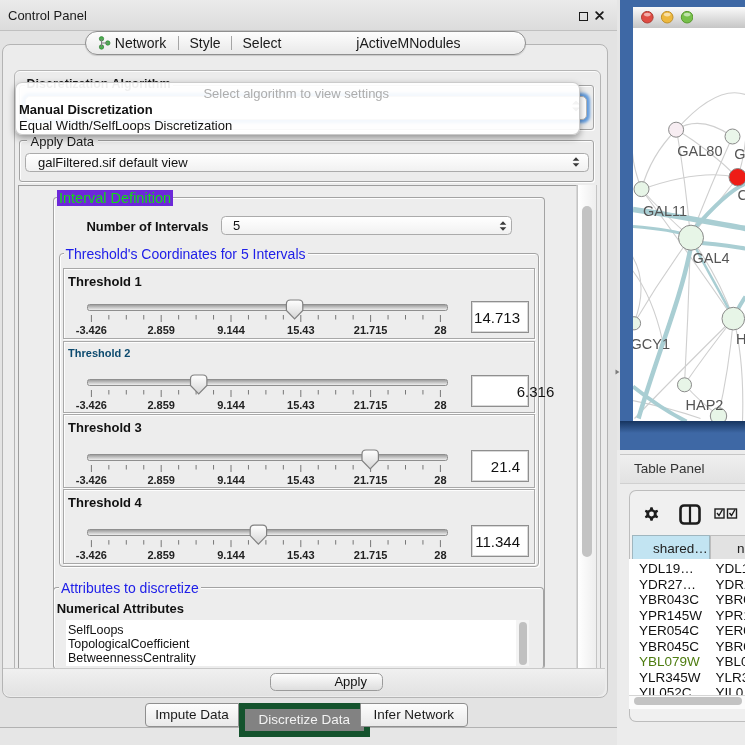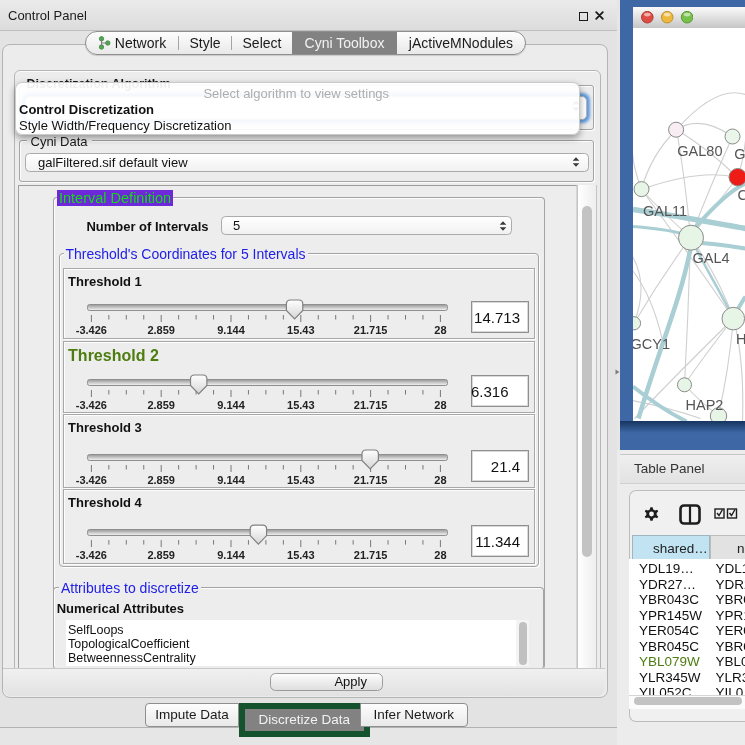--- a/index.html
+++ b/index.html
@@ -30,36 +30,35 @@
         <circle cx="3.5" cy="11" r="2.2" fill="#4caf50" stroke="#2e7d32" stroke-width=".7"></circle>
         <circle cx="9.8" cy="7" r="2.2" fill="#4caf50" stroke="#2e7d32" stroke-width=".7"></circle>
         <path d="M3.5 3 L3.5 11 M3.5 7 L9.8 7" stroke="#7c7c7c" stroke-width="1" fill="none"></path>
       </svg>
     <span>Network</span>
     </div>
   <div style="width:1px;height:14px;background:#a5a5a5;"></div>
   <div style="width:52px;text-align:center;">Style</div>
   <div style="width:1px;height:14px;background:#a5a5a5;"></div>
   <div style="width:60px;text-align:center;">Select</div>
-  <div style="width:105px;height:22px;line-height:22px;text-align:center;background:#828282;color:#f2f2f2;">Cyni Toolbox</div>
   <div style="flex:1;text-align:center;">jActiveMNodules</div>
 </div>
 
 <div class="abs" style="left:14px;top:69.5px;width:585px;height:624px;border:1px solid #b5b5b5;border-radius:6px;box-shadow:inset 0 1px 0 rgba(255,255,255,.8);"></div>
 
 <div class="abs" style="left:19px;top:84.5px;width:573px;height:43px;border:1px solid #a3a3a3;border-radius:3px;box-shadow:inset 1px 1px 0 rgba(255,255,255,.9),1px 1px 0 rgba(255,255,255,.9);"></div>
 <div class="lbl" style="left:24.5px;top:76.5px;font-size:12.5px;font-weight:bold;color:#1a1a1a;background:#ececec;padding:0 2px;">Discretization Algorithm</div>
 
 <div class="abs" style="left:25px;top:96px;width:560px;height:21.5px;background:#fff;border:1px solid #b5b5b5;border-radius:5px;box-shadow:0 0 3px 2.2px rgba(80,145,220,.9);"></div>
 <svg class="abs" style="left:570px;top:99px;" width="12" height="14" viewBox="0 0 12 14">
     <path d="M2 5.4 L6 1.4 L10 5.4 Z M2 8.6 L6 12.6 L10 8.6 Z" fill="#555"></path>
   </svg>
 
 <div class="abs" style="left:19px;top:140px;width:573px;height:39.5px;border:1px solid #a3a3a3;border-radius:3px;box-shadow:inset 1px 1px 0 rgba(255,255,255,.9),1px 1px 0 rgba(255,255,255,.9);"></div>
-<div class="lbl" style="left:26.5px;top:133.5px;font-size:13px;color:#1a1a1a;background:#ececec;padding:0 4px;">Cyni Data</div>
+<div class="lbl" style="left:26.5px;top:133.5px;font-size:13px;color:#1a1a1a;background:#ececec;padding:0 4px;">Apply Data</div>
 <div class="abs" style="left:25px;top:152.5px;width:562px;height:17px;background:linear-gradient(#ffffff,#f1f1f1);border:1px solid #ababab;border-radius:4.5px;"></div>
 <div class="lbl" style="left:38px;top:155px;font-size:13px;color:#111;">galFiltered.sif default view</div>
 <svg class="abs" style="left:571px;top:156px;" width="10" height="12" viewBox="0 0 12 14">
     <path d="M2 5.4 L6 1.4 L10 5.4 Z M2 8.6 L6 12.6 L10 8.6 Z" fill="#3a3a3a"></path>
   </svg>
 
 <div class="abs" style="left:18.3px;top:185px;width:556.7px;height:483px;background:#ededed;border-top:1px solid #9e9e9e;border-left:1px solid #9e9e9e;border-right:1px solid #d6d6d6;border-bottom:1px solid #d6d6d6;"></div>
 
 <div class="abs" style="left:576.5px;top:185px;width:18.5px;height:483px;background:linear-gradient(90deg,#ffffff,#eeeeee);border:1px solid #c4c4c4;border-top:none;"></div>
 <div class="abs" style="left:582.3px;top:206px;width:9.4px;height:351px;background:#c3c3c3;border-radius:5px;"></div>
@@ -113,21 +112,21 @@
     </svg>
     <div class="lbl" style="left:61.400000000000006px;top:324px;width:60px;text-align:center;font-size:11px;font-weight:bold;color:#222;">-3.426</div>
     <div class="lbl" style="left:131.2px;top:324px;width:60px;text-align:center;font-size:11px;font-weight:bold;color:#222;">2.859</div>
     <div class="lbl" style="left:201px;top:324px;width:60px;text-align:center;font-size:11px;font-weight:bold;color:#222;">9.144</div>
     <div class="lbl" style="left:270.79999999999995px;top:324px;width:60px;text-align:center;font-size:11px;font-weight:bold;color:#222;">15.43</div>
     <div class="lbl" style="left:340.6px;top:324px;width:60px;text-align:center;font-size:11px;font-weight:bold;color:#222;">21.715</div>
     <div class="lbl" style="left:410.4px;top:324px;width:60px;text-align:center;font-size:11px;font-weight:bold;color:#222;">28</div>
     <div class="abs" style="left:471px;top:300.6px;width:55.5px;height:30px;background:#fff;border:1px solid #8f8f8f;box-shadow:inset 0 0 0 1px #d9d9d9;"></div>
     <div class="lbl" style="left:471px;top:308.6px;width:49px;text-align:right;font-size:15px;color:#111;">14.713</div>
     <div class="abs" style="left:63px;top:340.5px;width:469.5px;height:70.69999999999999px;border:1px solid #a8a8a8;box-shadow:inset 1px 1px 0 rgba(255,255,255,.85),1px 1px 0 rgba(255,255,255,.85);"></div>
-    <div class="lbl" style="left:68.1px;top:346.5px;font-size:16px;font-weight:bold;color:#4d7c0f;">Threshold 2</div>
+    <div class="lbl" style="left:68.1px;top:346.5px;font-size:11px;font-weight:bold;color:#0c4a6e;">Threshold 2</div>
     <div class="abs" style="left:87px;top:379.3px;width:359px;height:4.4px;background:linear-gradient(#9e9e9e,#efefef);border:0.5px solid #8f8f8f;border-radius:2.5px;"></div>
     <svg class="abs" style="left:0;top:0;width:617px;height:745px;pointer-events:none;position:absolute;" width="617" height="745">
       <path d="M91.4 390 L91.4 397" stroke="#777" stroke-width="1"></path>
       <path d="M108.85000000000001 390 L108.85000000000001 394.5" stroke="#777" stroke-width="1"></path>
       <path d="M126.30000000000001 390 L126.30000000000001 394.5" stroke="#777" stroke-width="1"></path>
       <path d="M143.75 390 L143.75 394.5" stroke="#777" stroke-width="1"></path>
       <path d="M161.2 390 L161.2 397" stroke="#777" stroke-width="1"></path>
       <path d="M178.65 390 L178.65 394.5" stroke="#777" stroke-width="1"></path>
       <path d="M196.1 390 L196.1 394.5" stroke="#777" stroke-width="1"></path>
       <path d="M213.55 390 L213.55 394.5" stroke="#777" stroke-width="1"></path>
@@ -152,21 +151,21 @@
         </linearGradient>
       </defs>
     </svg>
     <div class="lbl" style="left:61.400000000000006px;top:399px;width:60px;text-align:center;font-size:11px;font-weight:bold;color:#222;">-3.426</div>
     <div class="lbl" style="left:131.2px;top:399px;width:60px;text-align:center;font-size:11px;font-weight:bold;color:#222;">2.859</div>
     <div class="lbl" style="left:201px;top:399px;width:60px;text-align:center;font-size:11px;font-weight:bold;color:#222;">9.144</div>
     <div class="lbl" style="left:270.79999999999995px;top:399px;width:60px;text-align:center;font-size:11px;font-weight:bold;color:#222;">15.43</div>
     <div class="lbl" style="left:340.6px;top:399px;width:60px;text-align:center;font-size:11px;font-weight:bold;color:#222;">21.715</div>
     <div class="lbl" style="left:410.4px;top:399px;width:60px;text-align:center;font-size:11px;font-weight:bold;color:#222;">28</div>
     <div class="abs" style="left:471px;top:374.8px;width:55.5px;height:30px;background:#fff;border:1px solid #8f8f8f;box-shadow:inset 0 0 0 1px #d9d9d9;"></div>
-    <div class="lbl" style="left:471px;top:382.8px;width:49px;text-align:left;font-size:15px;color:#111;">6.316</div>
+    <div class="lbl" style="left:471px;top:382.8px;width:49px;text-align:center;font-size:15px;color:#111;padding-left:40px;">6.316</div>
     <div class="abs" style="left:63px;top:414.2px;width:469.5px;height:72px;border:1px solid #a8a8a8;box-shadow:inset 1px 1px 0 rgba(255,255,255,.85),1px 1px 0 rgba(255,255,255,.85);"></div>
     <div class="lbl" style="left:68.1px;top:420.2px;font-size:13px;font-weight:bold;color:#111;">Threshold 3</div>
     <div class="abs" style="left:87px;top:454.3px;width:359px;height:4.4px;background:linear-gradient(#9e9e9e,#efefef);border:0.5px solid #8f8f8f;border-radius:2.5px;"></div>
     <svg class="abs" style="left:0;top:0;width:617px;height:745px;pointer-events:none;position:absolute;" width="617" height="745">
       <path d="M91.4 465 L91.4 472" stroke="#777" stroke-width="1"></path>
       <path d="M108.85000000000001 465 L108.85000000000001 469.5" stroke="#777" stroke-width="1"></path>
       <path d="M126.30000000000001 465 L126.30000000000001 469.5" stroke="#777" stroke-width="1"></path>
       <path d="M143.75 465 L143.75 469.5" stroke="#777" stroke-width="1"></path>
       <path d="M161.2 465 L161.2 472" stroke="#777" stroke-width="1"></path>
       <path d="M178.65 465 L178.65 469.5" stroke="#777" stroke-width="1"></path>
@@ -256,22 +255,22 @@
 
 <div class="abs" style="left:3px;top:668px;width:602px;height:27px;background:linear-gradient(#f0f0f0,#e2e2e2);border-top:1px solid #c9c9c9;border-radius:0 0 8px 8px;"></div>
 <div class="abs" style="left:270.4px;top:673.2px;width:62.5px;height:16.3px;background:linear-gradient(#fdfdfd,#dedede);border:1px solid #9b9b9b;border-radius:5.5px;text-align:center;line-height:16.5px;font-size:13px;color:#111;padding-left:48px;">Apply</div>
 
 <div class="abs" style="left:144.8px;top:702.5px;width:92.4px;height:22px;background:linear-gradient(#fdfdfd,#e9e9e9);border:1px solid #8f8f8f;border-radius:4px 0 0 4px;text-align:center;line-height:22px;font-size:13.5px;color:#1a1a1a;">Impute Data</div>
 <div class="abs" style="left:238.8px;top:702.5px;width:119px;height:22px;background:#828282;border:6px solid #14532d;text-align:center;line-height:22px;font-size:13.5px;color:#f2f2f2;">Discretize Data</div>
 <div class="abs" style="left:359.5px;top:702.5px;width:106.5px;height:22px;background:linear-gradient(#fdfdfd,#e9e9e9);border:1px solid #8f8f8f;border-radius:0 4px 4px 0;text-align:center;line-height:22px;font-size:13.5px;color:#1a1a1a;">Infer Network</div>
 
 <div class="abs" style="left:14.5px;top:81.5px;width:563.5px;height:51.5px;background:rgba(255,255,255,.93);border:1px solid rgba(190,190,190,.8);border-radius:7px;box-shadow:0 3px 7px rgba(0,0,0,.38);"></div>
 <div class="lbl" style="left:14.5px;top:86px;width:563.5px;text-align:center;font-size:13px;color:#adadad;">Select algorithm to view settings</div>
-<div class="lbl" style="left:19px;top:101.5px;font-size:13px;font-weight:bold;color:#111;">Control Discretization</div>
-<div class="lbl" style="left:19px;top:118px;font-size:13px;color:#111;">Style Width/Frequency Discretization</div>
+<div class="lbl" style="left:19px;top:101.5px;font-size:13px;font-weight:bold;color:#111;">Manual Discretization</div>
+<div class="lbl" style="left:19px;top:118px;font-size:13px;color:#111;">Equal Width/SelfLoops Discretization</div>
 
 <svg class="abs" style="left:614.5px;top:369px;" width="5" height="6" viewBox="0 0 5 6">
     <path d="M0.5 0.5 L4.5 3 L0.5 5.5 Z" fill="#7d7d7d"></path>
   </svg>
 
 <div class="abs" style="left:620px;top:0;width:125px;height:450px;background:#3e68a5;"></div>
 <div class="abs" style="left:620px;top:421px;width:125px;height:12px;background:linear-gradient(#16345f,#3e68a5);"></div>
 <div class="abs" style="left:632.5px;top:6.5px;width:112.5px;height:21px;background:linear-gradient(#fafafa,#c6c6c6);border-bottom:1px solid #8f8f8f;"></div>
 <svg class="abs" style="left:641px;top:11px;" width="52" height="13" viewBox="0 0 52 13">
   <circle cx="6.3" cy="6.2" r="5.8" fill="#df4c43" stroke="#ad3b33" stroke-width="1"></circle>

